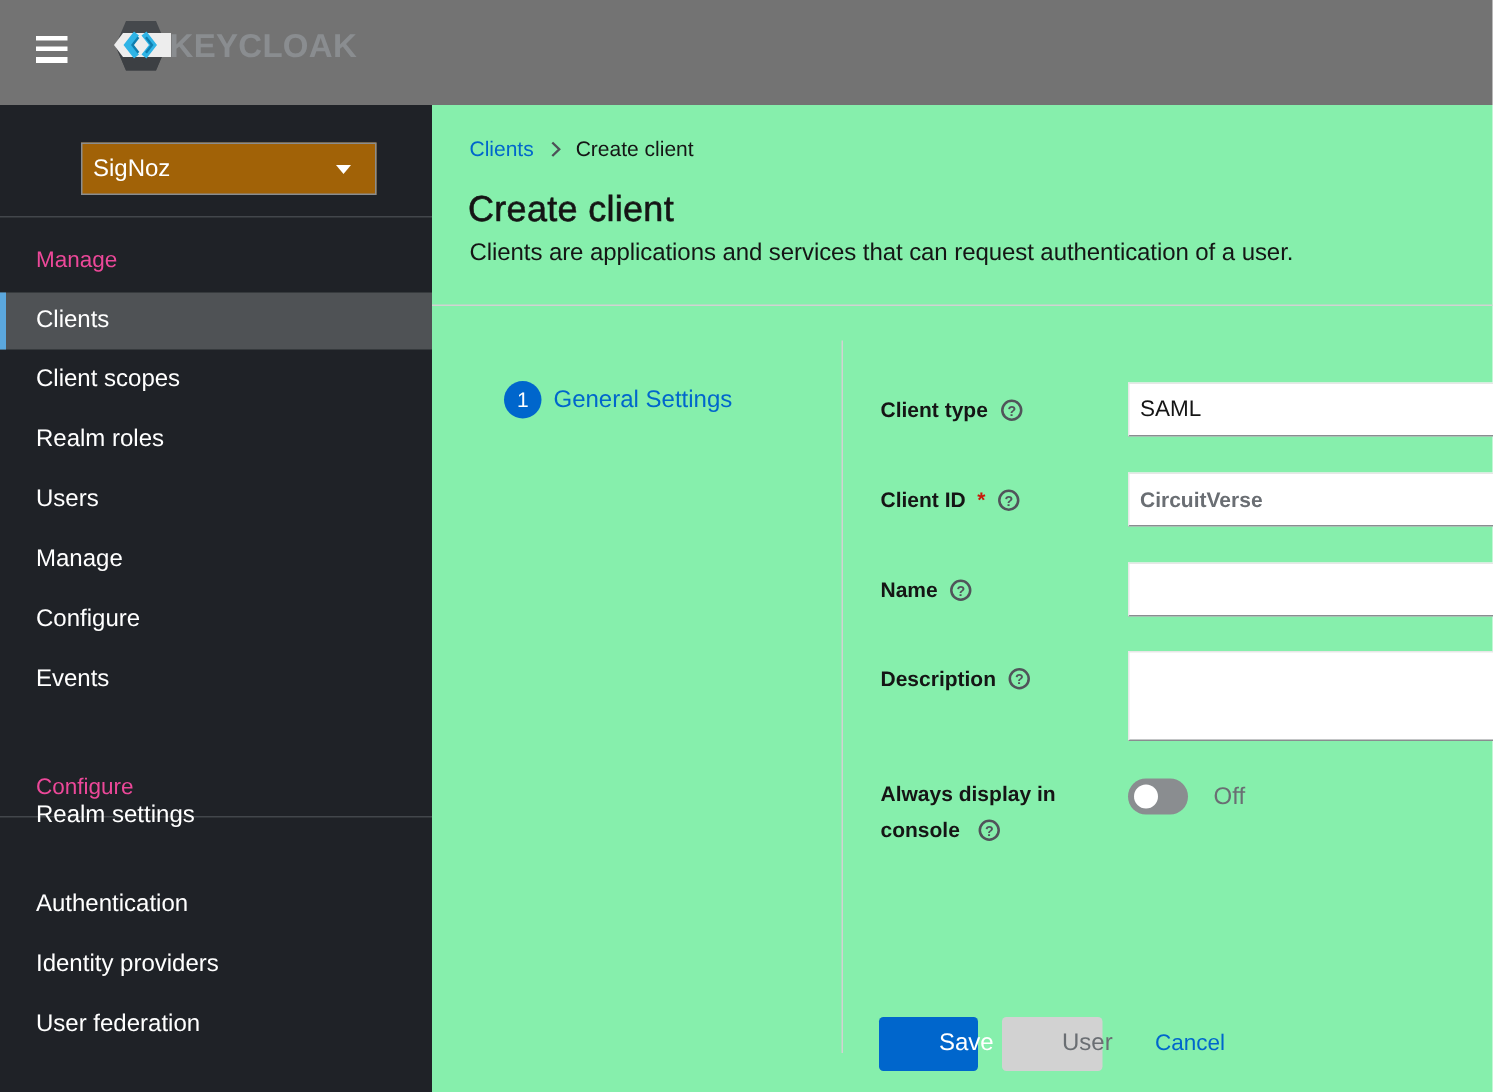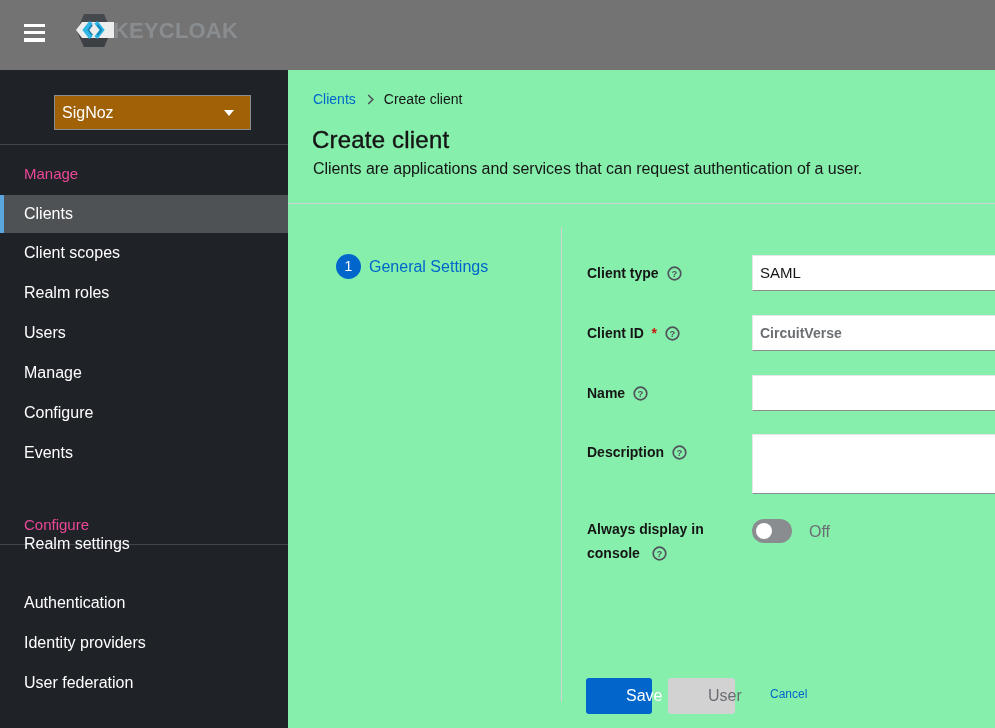--- a/index.html
+++ b/index.html
@@ -46,21 +46,21 @@
     line-height:34px; padding-left:7px; }
   
   #toggle { position:absolute; left:464px; top:449px; width:40px; height:24px; border-radius:12px; background:#8a8d90; }
   #toggle .knob { position:absolute; left:4px; top:4px; width:16px; height:16px; border-radius:50%; background:#fff; }
   #offlbl { position:absolute; left:521px; top:453px; font-size:16px; color:#6a6e73; }
 
   
   .btn { position:absolute; height:36px; border-radius:3px; font-size:16px; text-align:center; line-height:35px;padding-left:40px; }
   #savebtn { left:298px; top:608px; width:66px; background:#06c; color:#fff; }
   #backbtn { left:380px; top:608px; width:67px; background:#d2d2d2; color:#6a6e73; }
-  #cancel  { position:absolute; left:482px; top:617px; font-size:12px; color:#06c; }
+  #cancel  { position:absolute; left:482px; top:617px; font-size:15px; color:#06c; }
 </style>
 </head>
 <body>
 <div id="masthead">
   <div id="burger">
       <span></span>
       <span></span>
       <span></span>
     </div>
   <svg width="175" height="44" viewBox="0 0 175 44" style="position:absolute;left:72px;top:10px;">

